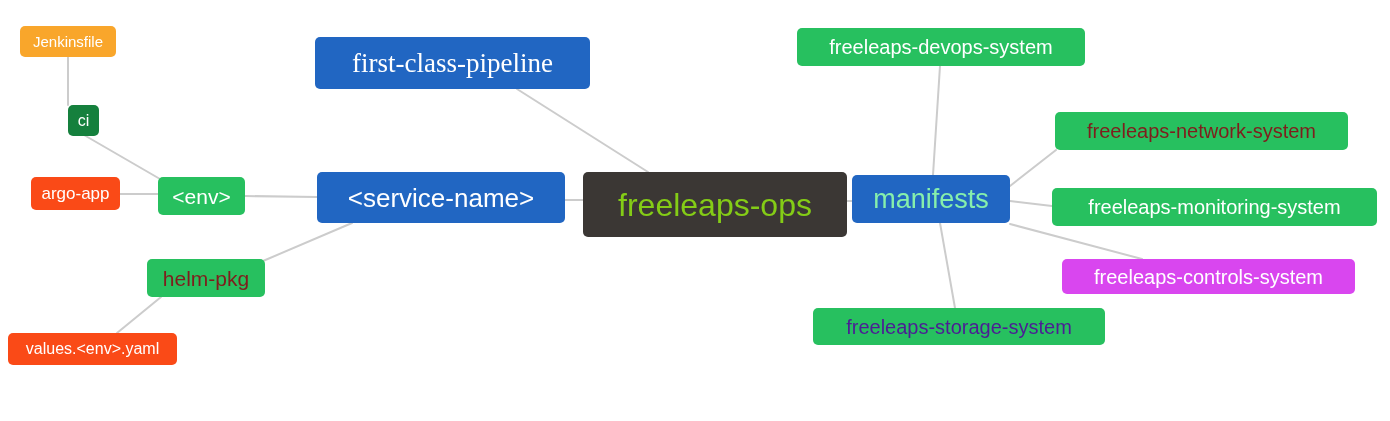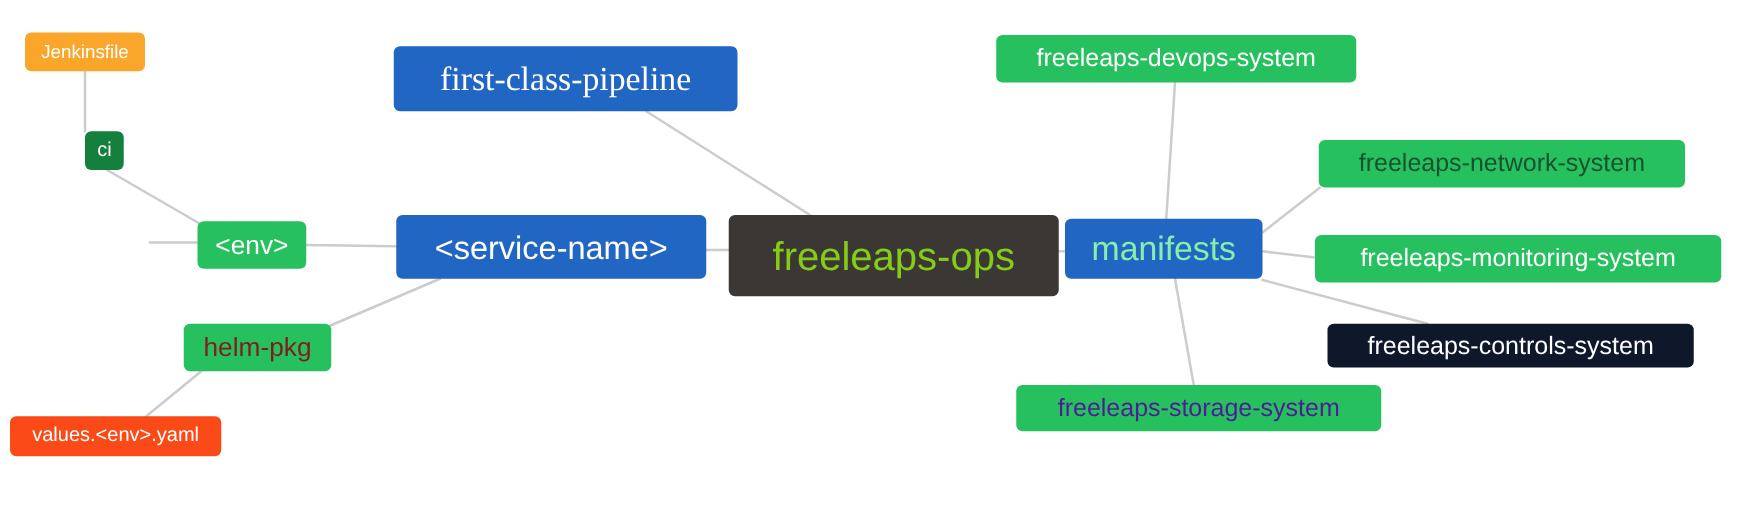--- a/index.html
+++ b/index.html
@@ -53,25 +53,26 @@
       <line x1="847" y1="201" x2="852" y2="201" stroke="#cccccc" stroke-width="2" stroke-linecap="round"></line>
       <line x1="933" y1="175" x2="940" y2="66" stroke="#cccccc" stroke-width="2" stroke-linecap="round"></line>
       <line x1="1010" y1="186" x2="1056" y2="150" stroke="#cccccc" stroke-width="2" stroke-linecap="round"></line>
       <line x1="1010" y1="201" x2="1052" y2="206" stroke="#cccccc" stroke-width="2" stroke-linecap="round"></line>
       <line x1="1010" y1="224" x2="1142" y2="259" stroke="#cccccc" stroke-width="2" stroke-linecap="round"></line>
       <line x1="940" y1="223" x2="955" y2="308" stroke="#cccccc" stroke-width="2" stroke-linecap="round"></line>
     </svg>
 
 <div class="node" style="left: 20px; top: 26px; width: 96px; height: 31px; background: rgb(249, 166, 43); font-size: 15px; color: rgb(255, 255, 255);">Jenkinsfile</div>
     <div class="node" style="left: 53px; top: 105px; width: 31px; height: 31px; background: #15803d; font-size: 16px; color: rgb(255, 255, 255); margin-left: 15px;">ci</div>
+    <div class="node" style="left: 31px; top: 177px; width: 89px; height: 33px; background: rgb(250, 74, 23); font-size: 17px; color: rgb(255, 255, 255);">argo-app</div>
     <div class="node" style="left: 158px; top: 177px; width: 87px; height: 38px; background: rgb(39, 192, 95); font-size: 21px; color: rgb(255, 255, 255);">&lt;env&gt;</div>
     <div class="node" style="left: 147px; top: 259px; width: 118px; height: 38px; background: rgb(39, 192, 95); font-size: 21px; color: #7f1d1d;">helm-pkg</div>
     <div class="node" style="left: 8px; top: 333px; width: 169px; height: 32px; background: rgb(250, 74, 23); font-size: 16px; color: rgb(255, 255, 255);">values.&lt;env&gt;.yaml</div>
     <div class="node" style="left: 315px; top: 37px; width: 275px; height: 52px; background: rgb(33, 102, 194); font-size: 27px; color: rgb(255, 255, 255); font-family: Liberation Serif, serif;">first-class-pipeline</div>
     <div class="node" style="left: 317px; top: 172px; width: 248px; height: 51px; background: rgb(33, 102, 194); font-size: 26px; color: rgb(255, 255, 255); text-align: center;">&lt;service-name&gt;</div>
     <div class="node" style="left: 583px; top: 172px; width: 264px; height: 65px; background: rgb(59, 55, 52); font-size: 32px; color: #84cc16;">freeleaps-ops</div>
     <div class="node" style="left: 852px; top: 175px; width: 158px; height: 48px; background: rgb(33, 102, 194); font-size: 27px; color: #86efac;">manifests</div>
     <div class="node" style="left: 797px; top: 28px; width: 288px; height: 38px; background: rgb(39, 192, 95); font-size: 20px; color: rgb(255, 255, 255);">freeleaps-devops-system</div>
-    <div class="node" style="left: 1055px; top: 112px; width: 293px; height: 38px; background: rgb(39, 192, 95); font-size: 20px; color: #14532d;">freeleaps-network-system</div>
+    <div class="node" style="left: 1055px; top: 112px; width: 293px; height: 38px; background: rgb(39, 192, 95); font-size: 20px; color: #7f1d1d;">freeleaps-network-system</div>
     <div class="node" style="left: 1052px; top: 188px; width: 325px; height: 38px; background: rgb(39, 192, 95); font-size: 20px; color: rgb(255, 255, 255);">freeleaps-monitoring-system</div>
-    <div class="node" style="left: 1062px; top: 259px; width: 293px; height: 35px; background: #0f172a; font-size: 20px; color: rgb(255, 255, 255);">freeleaps-controls-system</div>
+    <div class="node" style="left: 1062px; top: 259px; width: 293px; height: 35px; background: #d946ef; font-size: 20px; color: rgb(255, 255, 255);">freeleaps-controls-system</div>
     <div class="node" style="left: 813px; top: 308px; width: 292px; height: 37px; background: rgb(39, 192, 95); font-size: 20px; color: #4c1d95;">freeleaps-storage-system</div>
   </div>
 
 </body></html>

